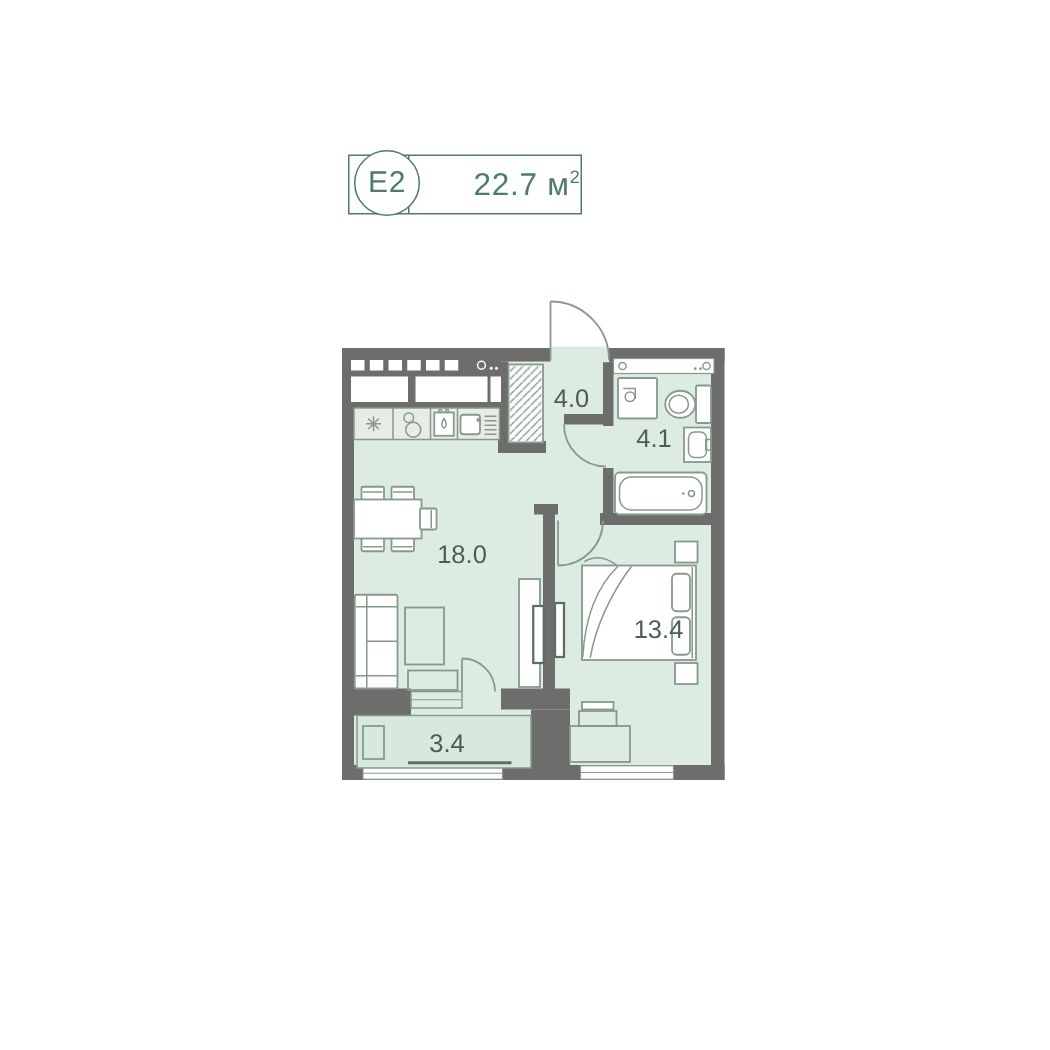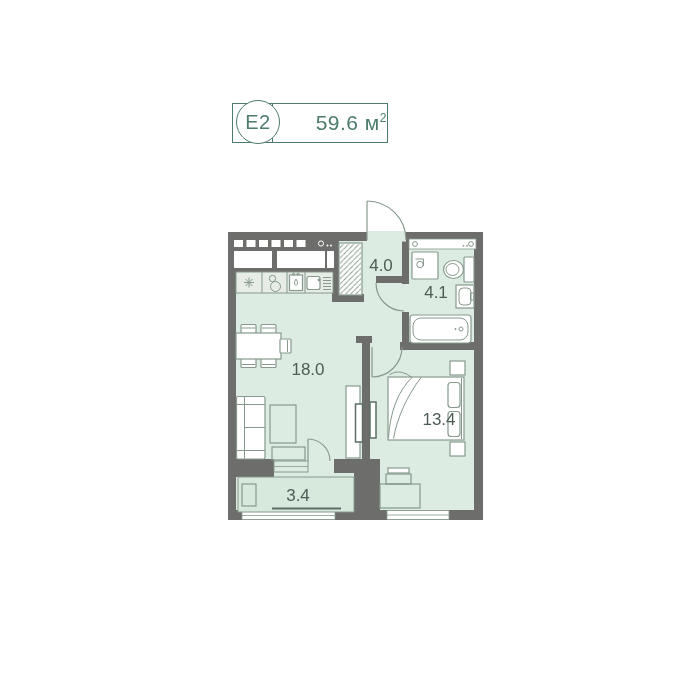--- a/index.html
+++ b/index.html
@@ -31,21 +31,21 @@
 </style>
 </head>
 <body>
 
 <div class="page">
 
   <div class="badge">
     <div class="badge-left">
       <div class="badge-circle">E2</div>
     </div>
-    <div class="badge-area"><span>59.6 м</span><sup>2</sup></div>
+    <div class="badge-area"><span>22.7 м</span><sup>2</sup></div>
   </div>
 
   <svg width="700" height="700" viewBox="0 0 700 700" style="position:absolute;left:0;top:0;">
     <defs>
       <pattern id="hatch" width="5.2" height="5.2" patternUnits="userSpaceOnUse" patternTransform="rotate(0)">
         <path d="M0,5.2 L5.2,0" stroke="#86998c" stroke-width="0.9" fill="none"></path>
       </pattern>
     </defs>
 
     <rect class="mint" x="232" y="236" width="247" height="280"></rect>

